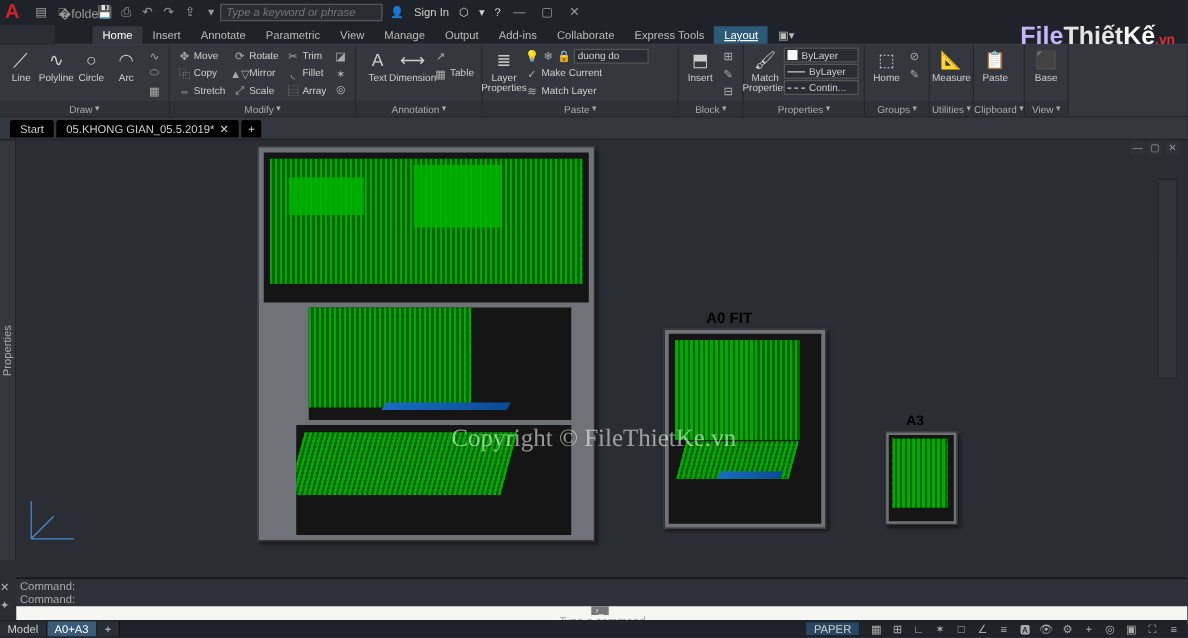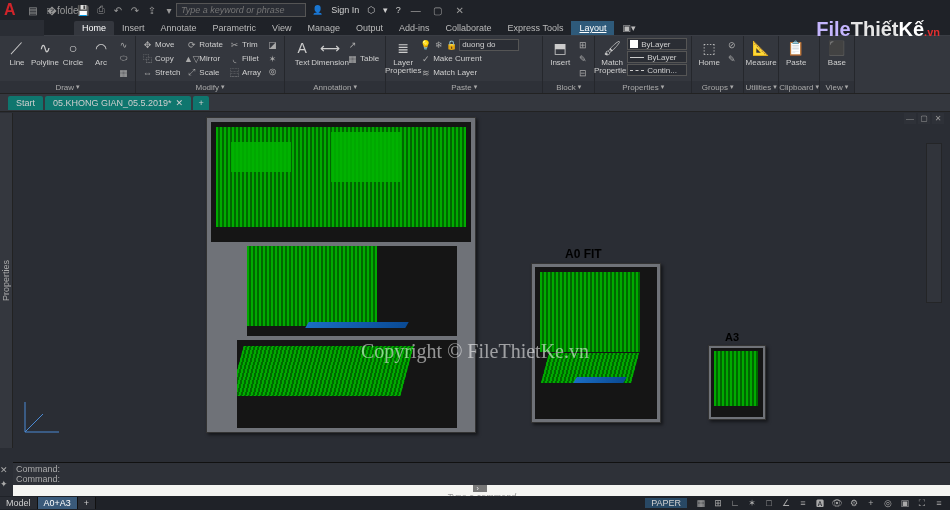--- a/index.html
+++ b/index.html
@@ -36,21 +36,21 @@
 .smallbtn { display:flex; align-items:center; gap:2px; font-size:8px; height:13px; padding:0 2px; white-space:nowrap; }
 .smallbtn .ico { width:11px; height:11px; display:inline-flex; align-items:center; justify-content:center; font-size:9px; color:#aaa; }
 .propcombo { width:60px; height:12px; background:#2a2d34; border:1px solid #555; font-size:8px; display:flex; align-items:center; padding:0 2px; white-space:nowrap; overflow:hidden; }
 
 
 .watermark { position:absolute; top:18px; right:10px; color:#fff; font-size:20px; font-weight:bold; z-index:50; font-family: Arial; }
 .watermark .f { color:#c4b5fd; } .watermark .t { color:#e5e5e5; } .watermark .k { color:#fff; } .watermark .vn { color:#e03030; font-size:11px; }
 
 
 .filetabs { height: 18px; background: #34373e; display:flex; align-items:center; padding-left:8px; gap:2px; border-bottom:1px solid #222; }
-.filetab { background:#0f766e; padding:2px 8px; font-size:9px; border-radius:2px 2px 0 0; display:flex; gap:4px; align-items:center; }
+.filetab { background:#000000; padding:2px 8px; font-size:9px; border-radius:2px 2px 0 0; display:flex; gap:4px; align-items:center; }
 
 
 .sidebar { position:absolute; left:0; top:113px; width:13px; height:335px; background:#34373e; border-right:1px solid #222; display:flex; align-items:center; justify-content:center; }
 .sidebar span { writing-mode:vertical-rl; transform:rotate(180deg); font-size:9px; color:#aaa; }
 
 
 .canvas { position:absolute; left:13px; top:113px; right:0; height:335px; background:#2a2d34; overflow:hidden; }
 .canvas .paper { position:absolute; background:#6f7278; border:1px solid #333; box-shadow: 2px 2px 3px rgba(0,0,0,.5); }
 .canvas .paper.big { left:193px; top:4px; width:270px; height:316px; }
 .canvas .paper.mid { left:518px; top:150px; width:130px; height:160px; }

